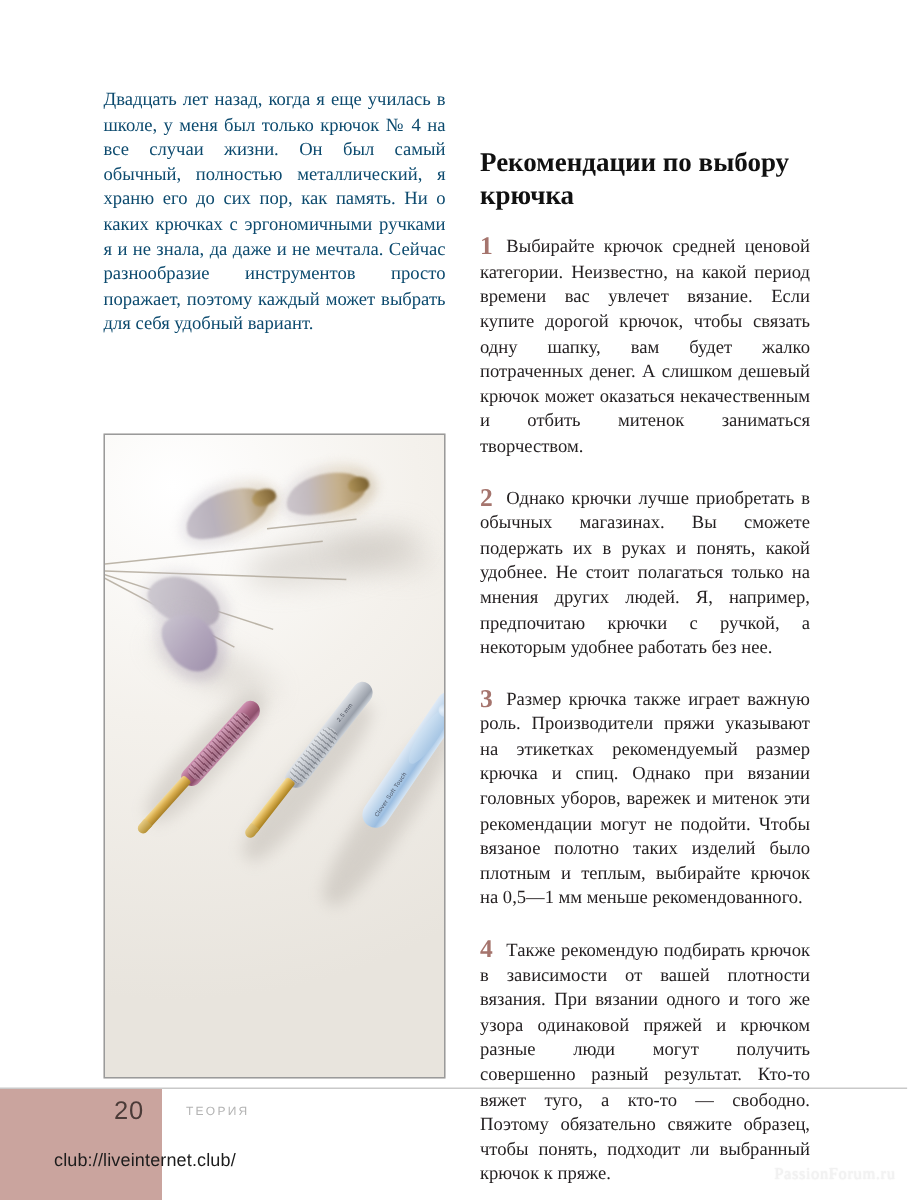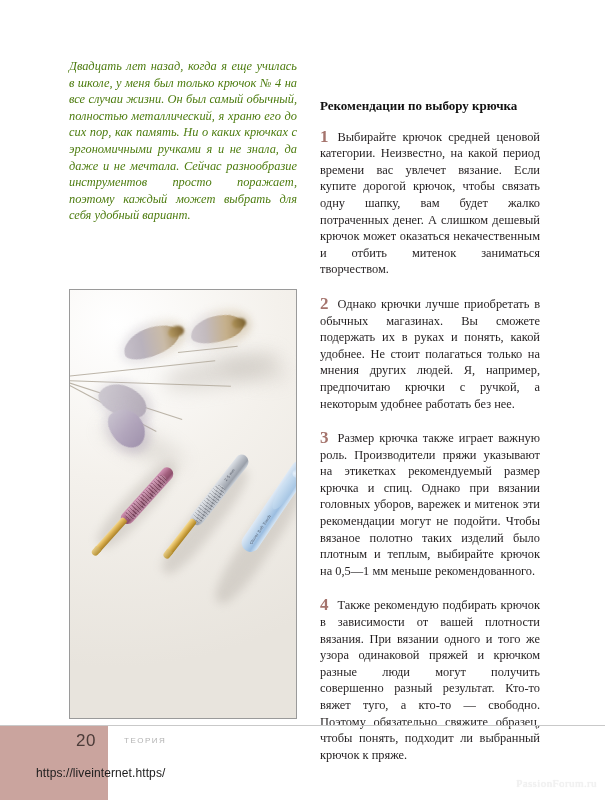--- a/index.html
+++ b/index.html
@@ -29,25 +29,24 @@
     font-size: 16.5px;
     letter-spacing: 0.9px;
     color: #1a1a1a;
     margin: 0 0 22px 0;
     line-height: 1.1;
   }
   .body-par {
     font-family: "Liberation Serif", serif;
     font-size: 12.4px;
     line-height: 16.6px;
-    color: #4d7c0f;
+    color: #0c4a6e;
     text-align: justify;
     margin: 0;
     hyphens: none;
-    font-style: italic;
   }
 
   
   .photo-frame {
     position: absolute;
     left: 69px;
     top: 289px;
     width: 228px;
     height: 430px;
     border: 1px solid #9a9a9a;
@@ -142,21 +141,21 @@
   
   .col-right {
     position: absolute;
     left: 320px;
     top: 98px;
     width: 220px;
   }
   .section-title {
     font-family: "Liberation Serif", serif;
     font-weight: bold;
-    font-size: 13px;
+    font-size: 18px;
     color: #111111;
     margin: 0 0 14px 0;
     line-height: 1.2;
   }
   .num-par {
     position: relative;
     font-family: "Liberation Serif", serif;
     font-size: 12.4px;
     line-height: 16.6px;
     color: #231f20;
@@ -328,16 +327,16 @@
 
     <p class="num-par">
       <span class="num">4</span><span>Также рекомендую подбирать крючок в зависимости от вашей плотности вязания. При вязании одного и того же узора одинаковой пряжей и крючком разные люди могут получить совершенно разный результат. Кто-то вяжет туго, а кто-то — свободно. Поэтому обязательно свяжите образец, чтобы понять, подходит ли выбранный крючок к пряже.</span>
     </p>
   </div>
 
   <div class="footer-rule"></div>
   <div class="footer-block"></div>
   <div class="page-number">20</div>
   <div class="footer-label">ТЕОРИЯ</div>
-  <div class="site-url">https://liveinternet.https/</div>
+  <div class="site-url">club://liveinternet.club/</div>
   <div class="watermark">PassionForum.ru</div>
 
 </div>
 
 </body></html>

